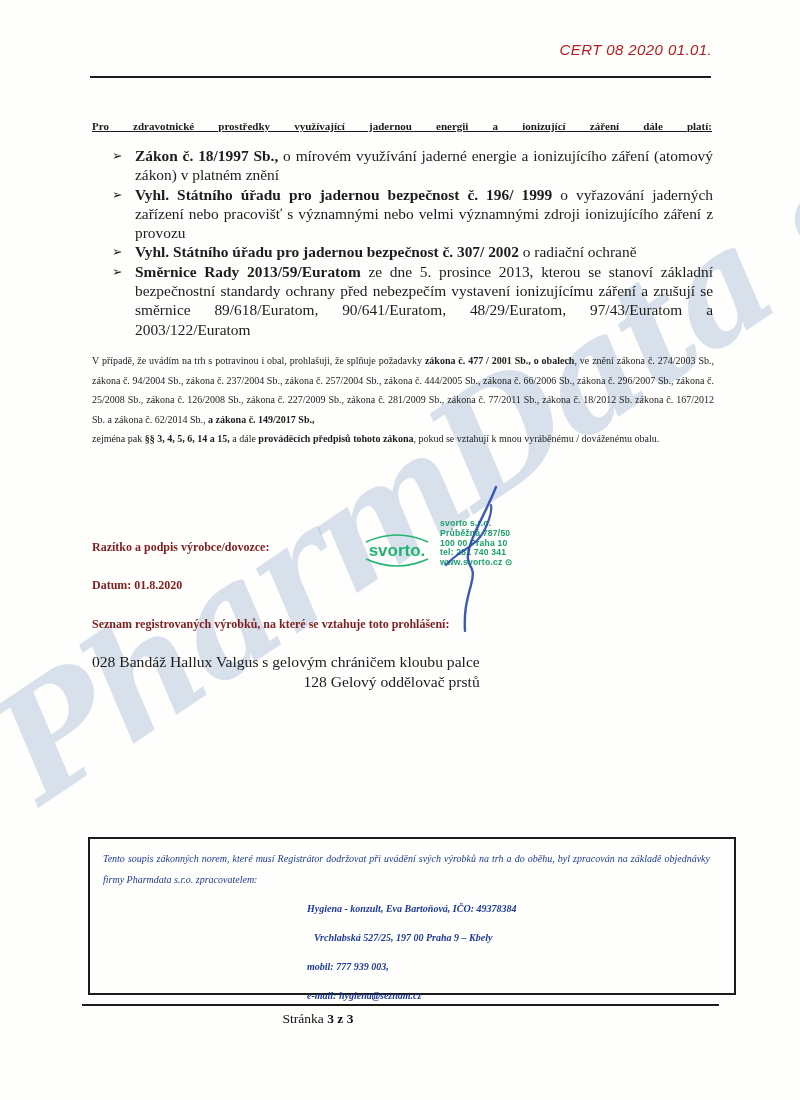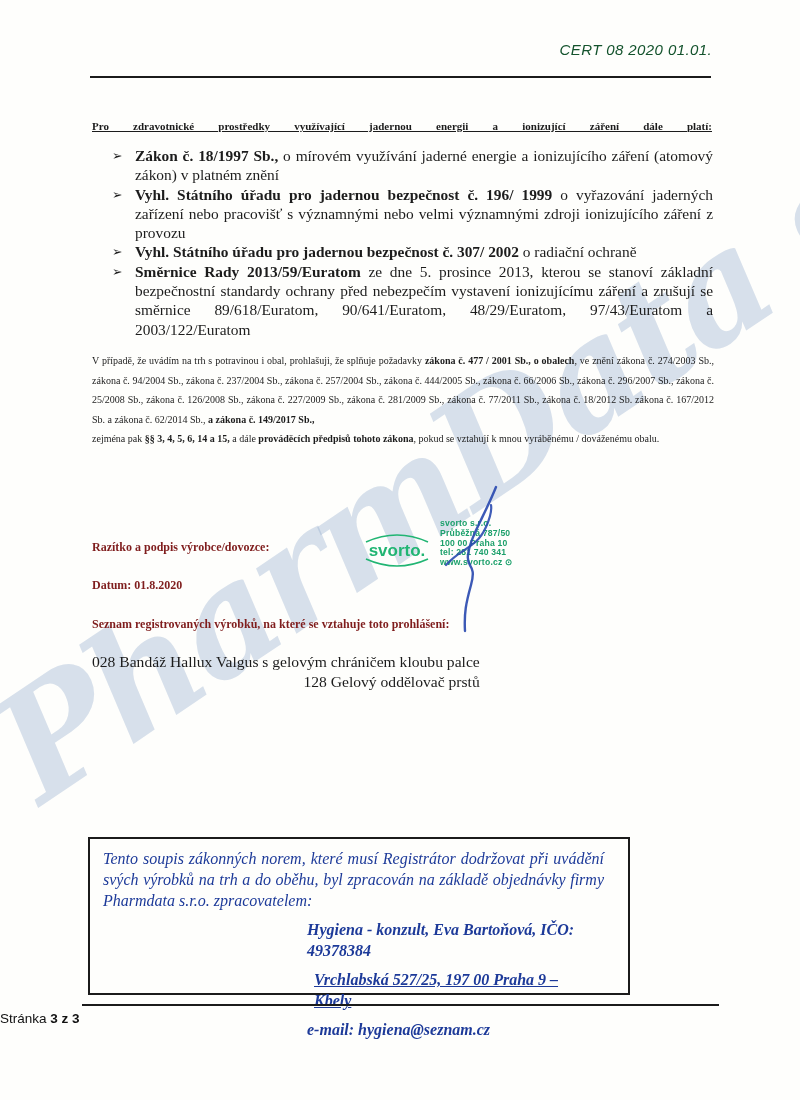--- a/index.html
+++ b/index.html
@@ -14,21 +14,21 @@
     position:absolute;left:12px;top:676px;z-index:0;
     transform:rotate(-34deg);transform-origin:left center;
     font-family:"DejaVu Serif",serif;font-style:italic;font-weight:bold;
     font-size:148px;letter-spacing:-5px;white-space:nowrap;
     color:rgba(141,166,203,0.34);pointer-events:none;
   }
   
   .doc-code{
     position:absolute;top:41px;right:88px;
     font-family:"Liberation Sans",sans-serif;font-style:italic;
-    font-size:15px;letter-spacing:.4px;color:#14532d;
+    font-size:15px;letter-spacing:.4px;color:#b91c1c;
   }
   .top-rule{position:absolute;top:76px;left:90px;width:621px;height:2px;background:#1b1b1b;}
   
   .heading{
     position:absolute;top:120px;left:92px;width:620px;
     font-weight:bold;font-size:11px;text-decoration:underline;
     text-align:justify;text-align-last:justify;
   }
   .bullets{position:absolute;top:146px;left:92px;width:621px;font-size:15.4px;line-height:19.3px;}
   .bullet{position:relative;padding-left:43px;text-align:justify;margin:0;}
@@ -48,33 +48,33 @@
   .stamp-right{
     font-family:"Liberation Sans",sans-serif;font-size:8.6px;line-height:9.8px;
     font-weight:bold;color:#1ca06b;padding-top:2px;letter-spacing:.2px;
   }
   .signature{position:absolute;left:418px;top:485px;z-index:4;}
   
   .products{position:absolute;top:652px;left:92px;font-size:15.6px;line-height:20px;text-align:right;}
   
   .notice{
     position:absolute;left:88px;top:837px;box-sizing:border-box;
-    width:542px;height:158px;border:2px solid #1b1b1b;
+    width:648px;height:158px;border:2px solid #1b1b1b;
     padding:9px 24px 0 13px;color:#1d3a99;font-style:italic;
-    font-size:16px;line-height:21px;
+    font-size:10px;line-height:21px;
   }
   .notice-intro{text-align:justify;margin:0;}
   .contact{margin-left:196px;font-weight:bold;}
   .contact div{margin:8px;}
-  .contact .indent{padding-left:7px;text-decoration:underline;}
+  .contact .indent{padding-left:7px;}
   
   .footer-rule{position:absolute;left:82px;top:1004px;width:637px;height:2px;background:#1b1b1b;}
   .page-num{
-    position:absolute;left:0;top:1011px;width:636px;
-    font-family:Liberation Sans, sans-serif;font-size:13.5px;color:#111;
+    position:absolute;left:0;top:1011px;width:636px;text-align:center;
+    font-family:Liberation Serif, serif;font-size:13.5px;color:#111;
   }
   .page-num .b{font-weight:bold;}
 </style>
 </head>
 <body>
 
 <div class="page">
 
   <div class="watermark">PharmData s.r.o.</div>
 
@@ -111,20 +111,21 @@
     <div class="products">
       <div>028 Bandáž Hallux Valgus s gelovým chráničem kloubu palce</div>
       <div>128 Gelový oddělovač prstů</div>
     </div>
 
     <div class="notice">
       <p class="notice-intro">Tento soupis zákonných norem, které musí Registrátor dodržovat při uvádění svých výrobků na trh a do oběhu, byl zpracován na základě objednávky firmy Pharmdata s.r.o. zpracovatelem:</p>
       <div class="contact">
         <div>Hygiena - konzult, Eva Bartoňová, IČO:  49378384</div>
         <div class="indent">Vrchlabská 527/25, 197 00   Praha 9 – Kbely</div>
+        <div>mobil: 777 939 003,</div>
         <div>e-mail: hygiena@seznam.cz</div>
       </div>
     </div>
 
     <div class="footer-rule"></div>
     <div class="page-num"><span>Stránka </span><span class="b">3 z 3</span></div>
   </div>
 
   <div class="stamp">
     <svg class="stamp-logo" width="76" height="46" viewBox="0 0 76 46">

